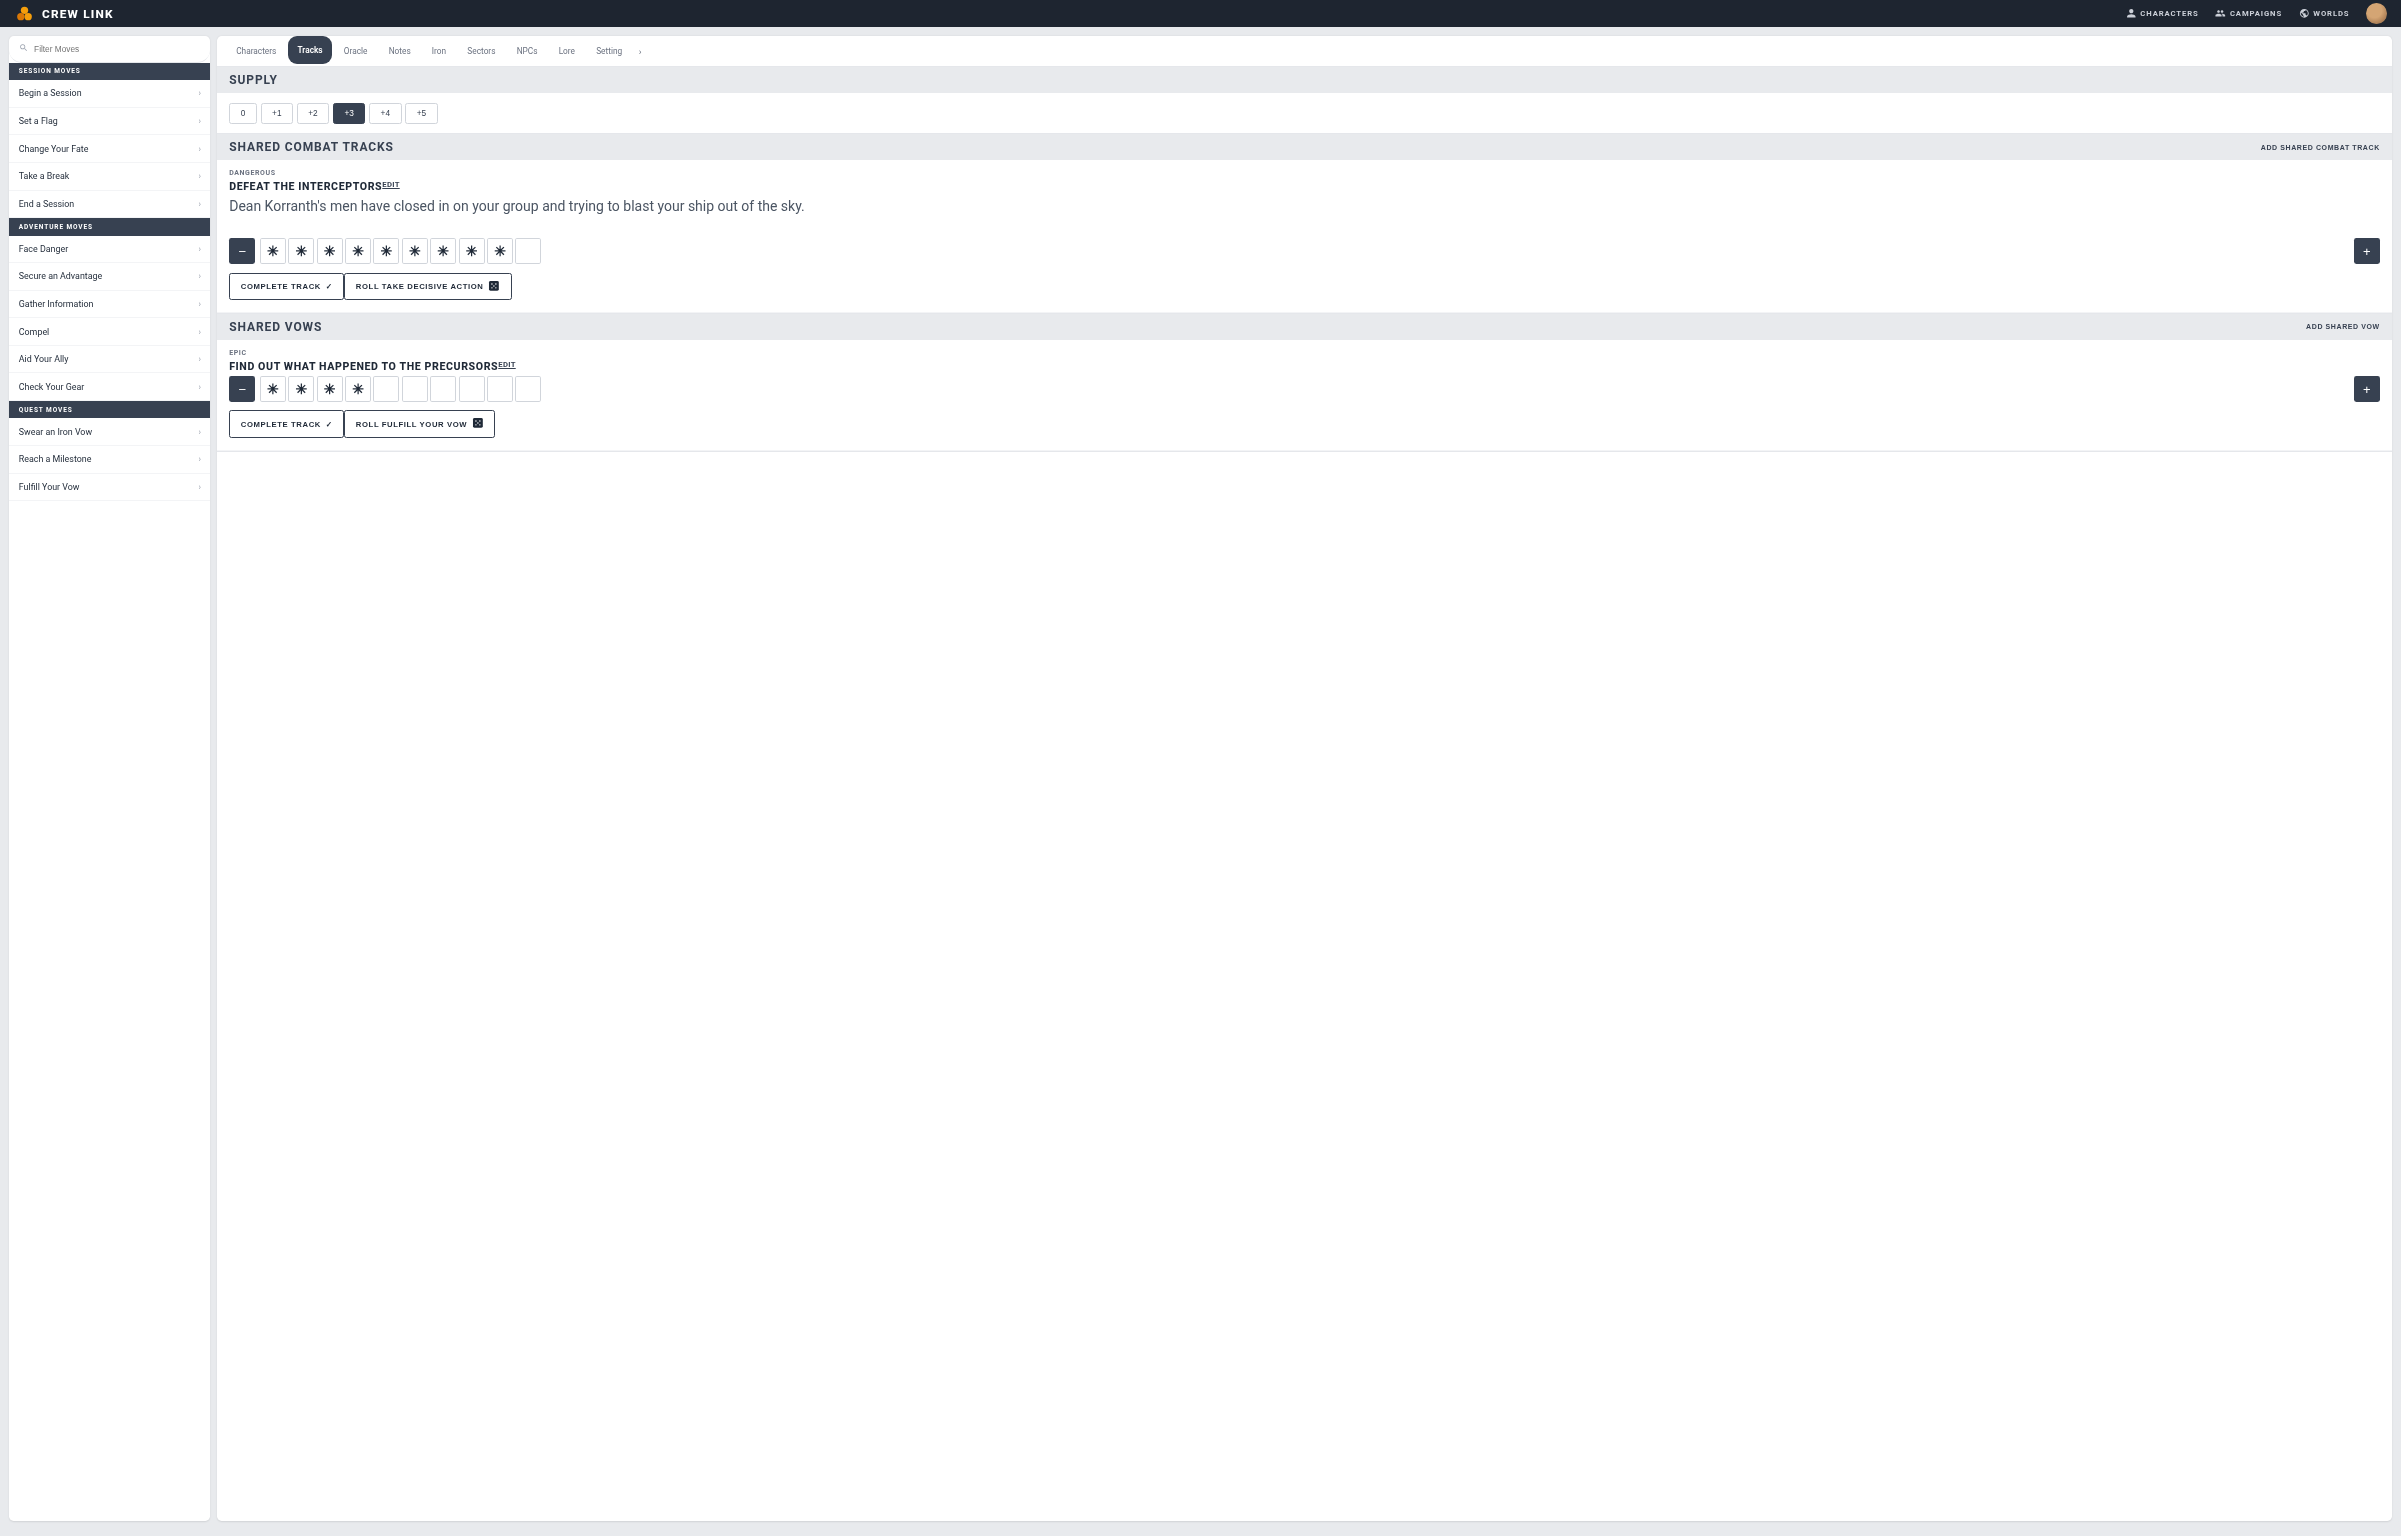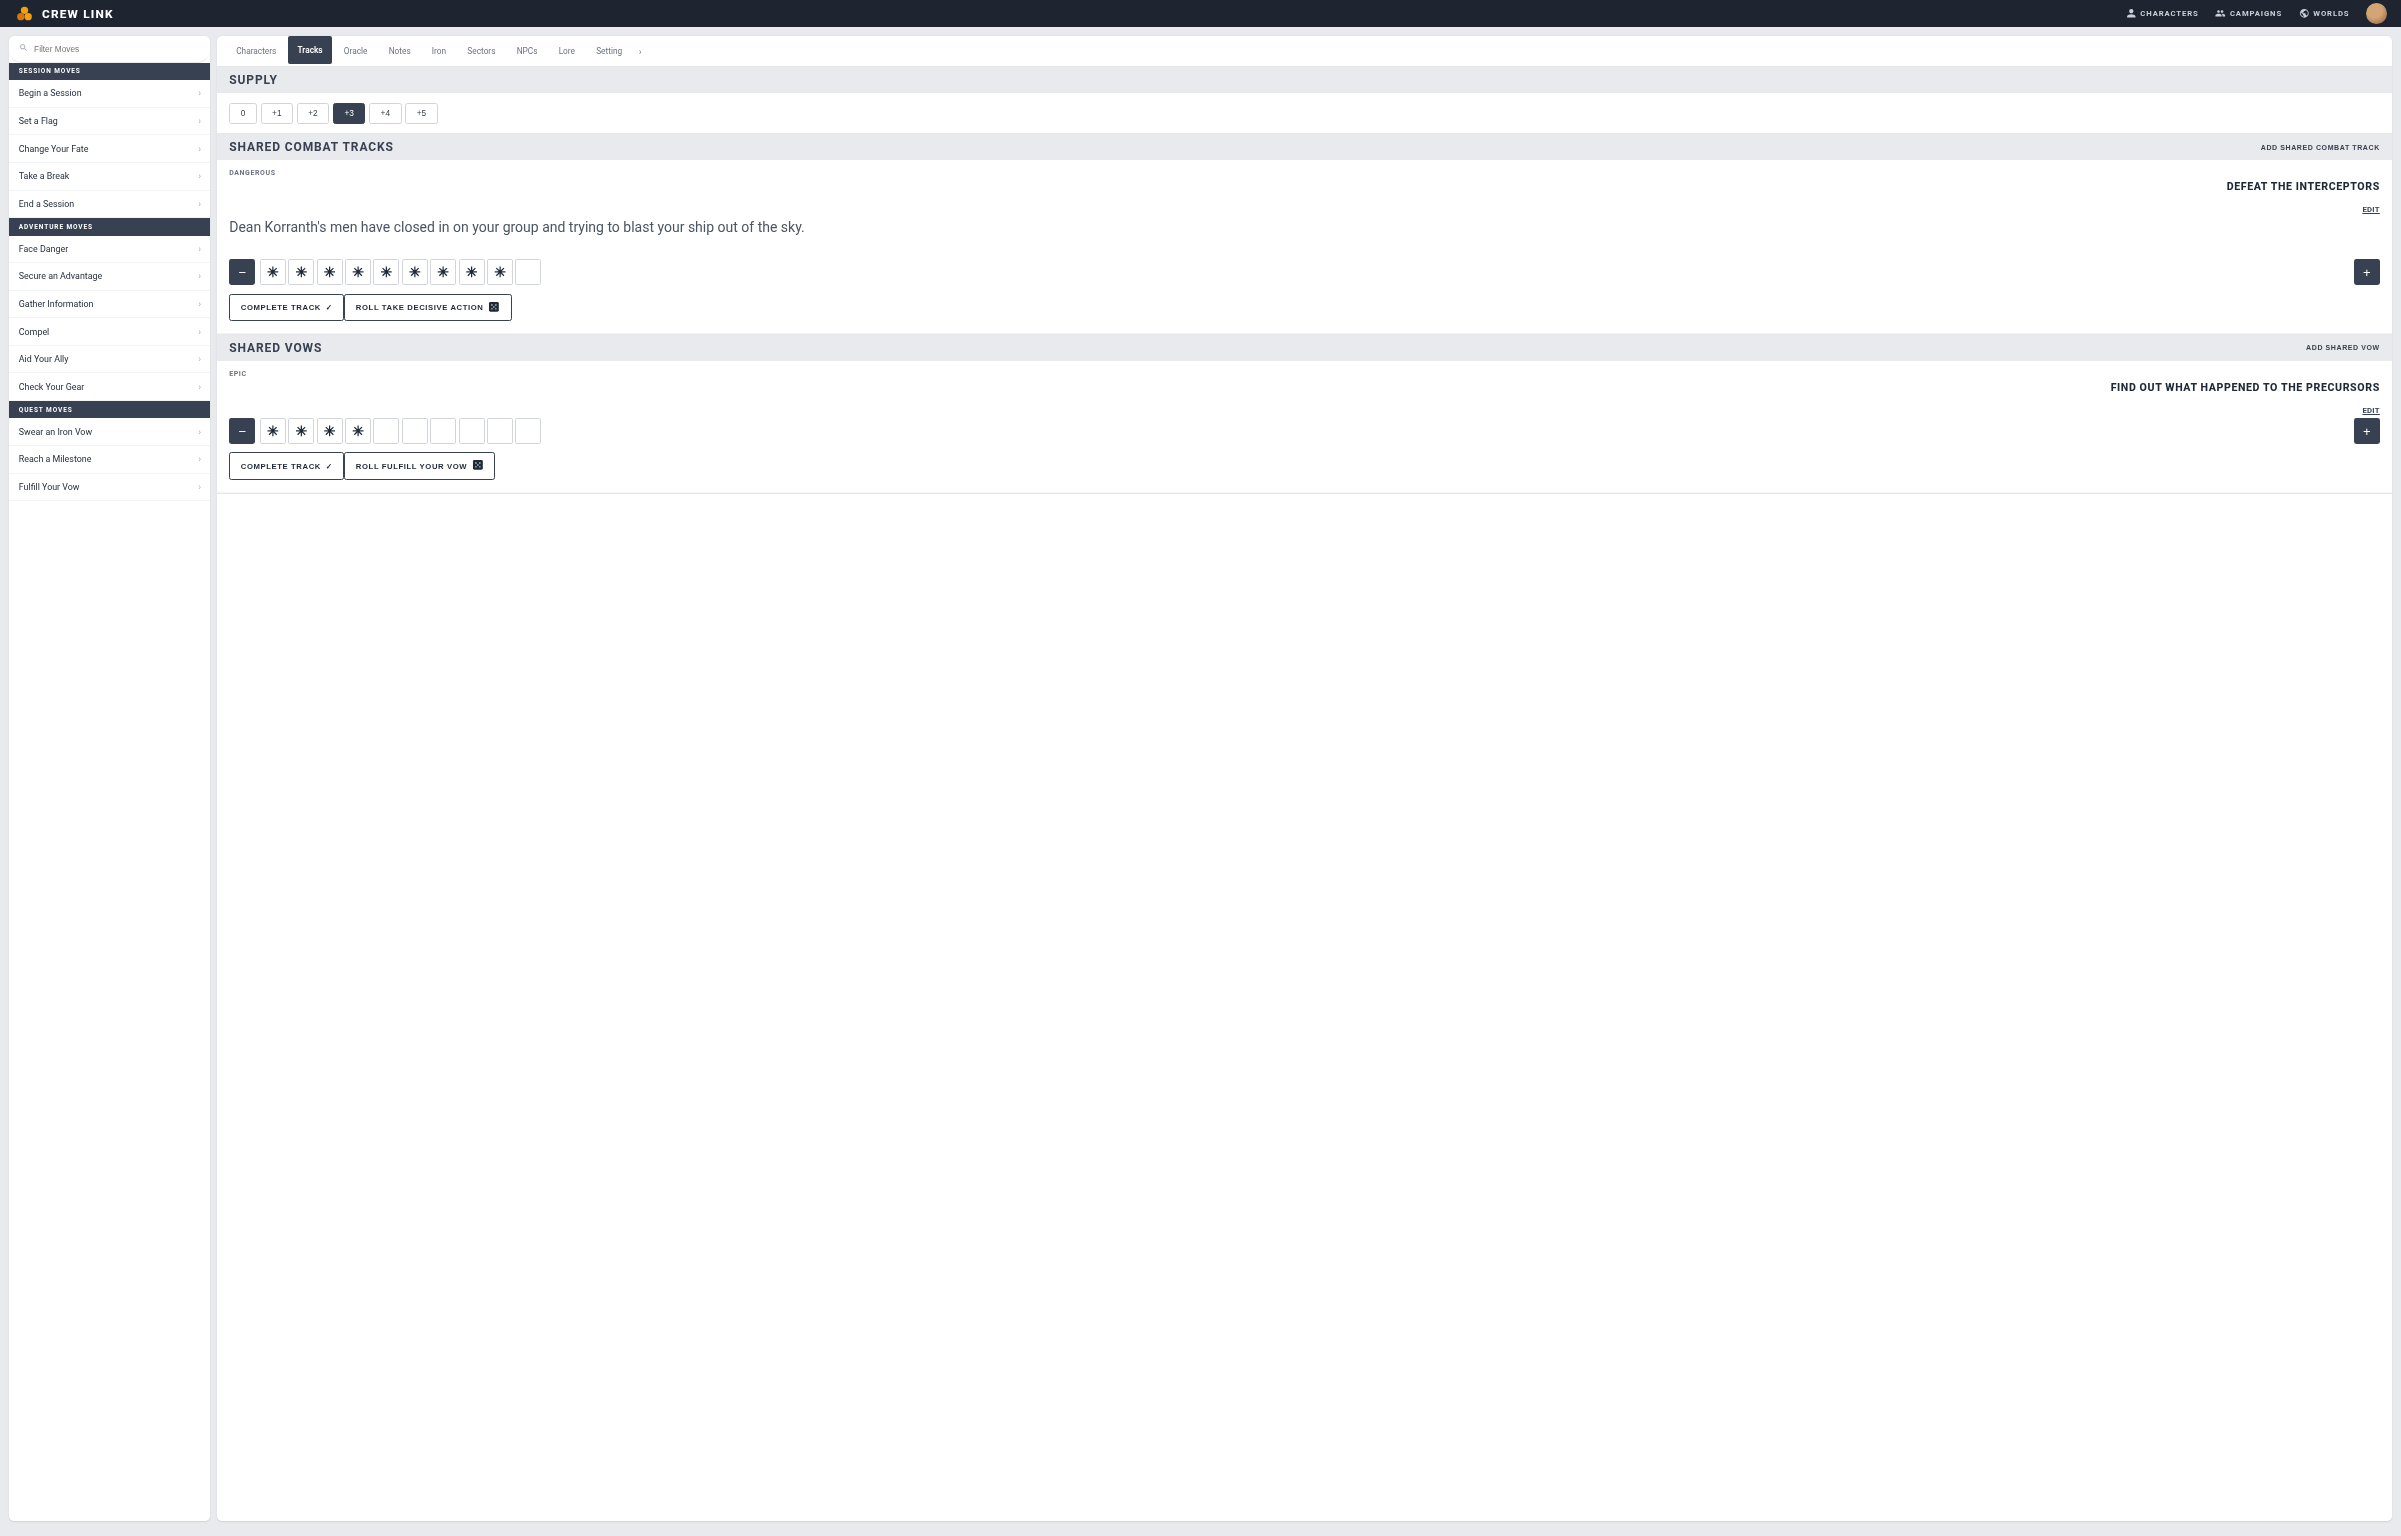--- a/index.html
+++ b/index.html
@@ -149,21 +149,21 @@
       padding: 8.3px 9.4px;
       font-size: 8.3px;
       color: #6b7280;
       cursor: pointer;
       border-bottom: 1.2px solid transparent;
       white-space: nowrap;
     }
     .tab.active {
       background: #374151;
       color: white;
-      border-radius: 2px;
+      border-radius: 9px;
       border-bottom: 1.2px solid transparent;
       margin-bottom: 2.4px;
       font-weight: 600;
     }
     .tab-more {
       padding: 8.3px 4.7px;
       color: #6b7280;
       cursor: pointer;
       font-size: 9.4px;
     }
@@ -231,24 +231,23 @@
     .track-difficulty {
       font-size: 7px;
       font-weight: 700;
       letter-spacing: 0.6px;
       text-transform: uppercase;
       color: #6b7280;
       margin-bottom: 2.4px;
     }
     .track-name-row {
       display: flex;
-      align-items: flex-end;
-      gap: 12px;
+      align-items: flex-start;
+      gap: 0;
       margin-bottom: 3.5px;
-      flex-direction: column;
     }
     .track-name {
       font-size: 10.6px;
       font-weight: 800;
       letter-spacing: 0.6px;
       text-transform: uppercase;
       color: #1f2937;
     }
     .edit-link {
       font-size: 7.7px;

